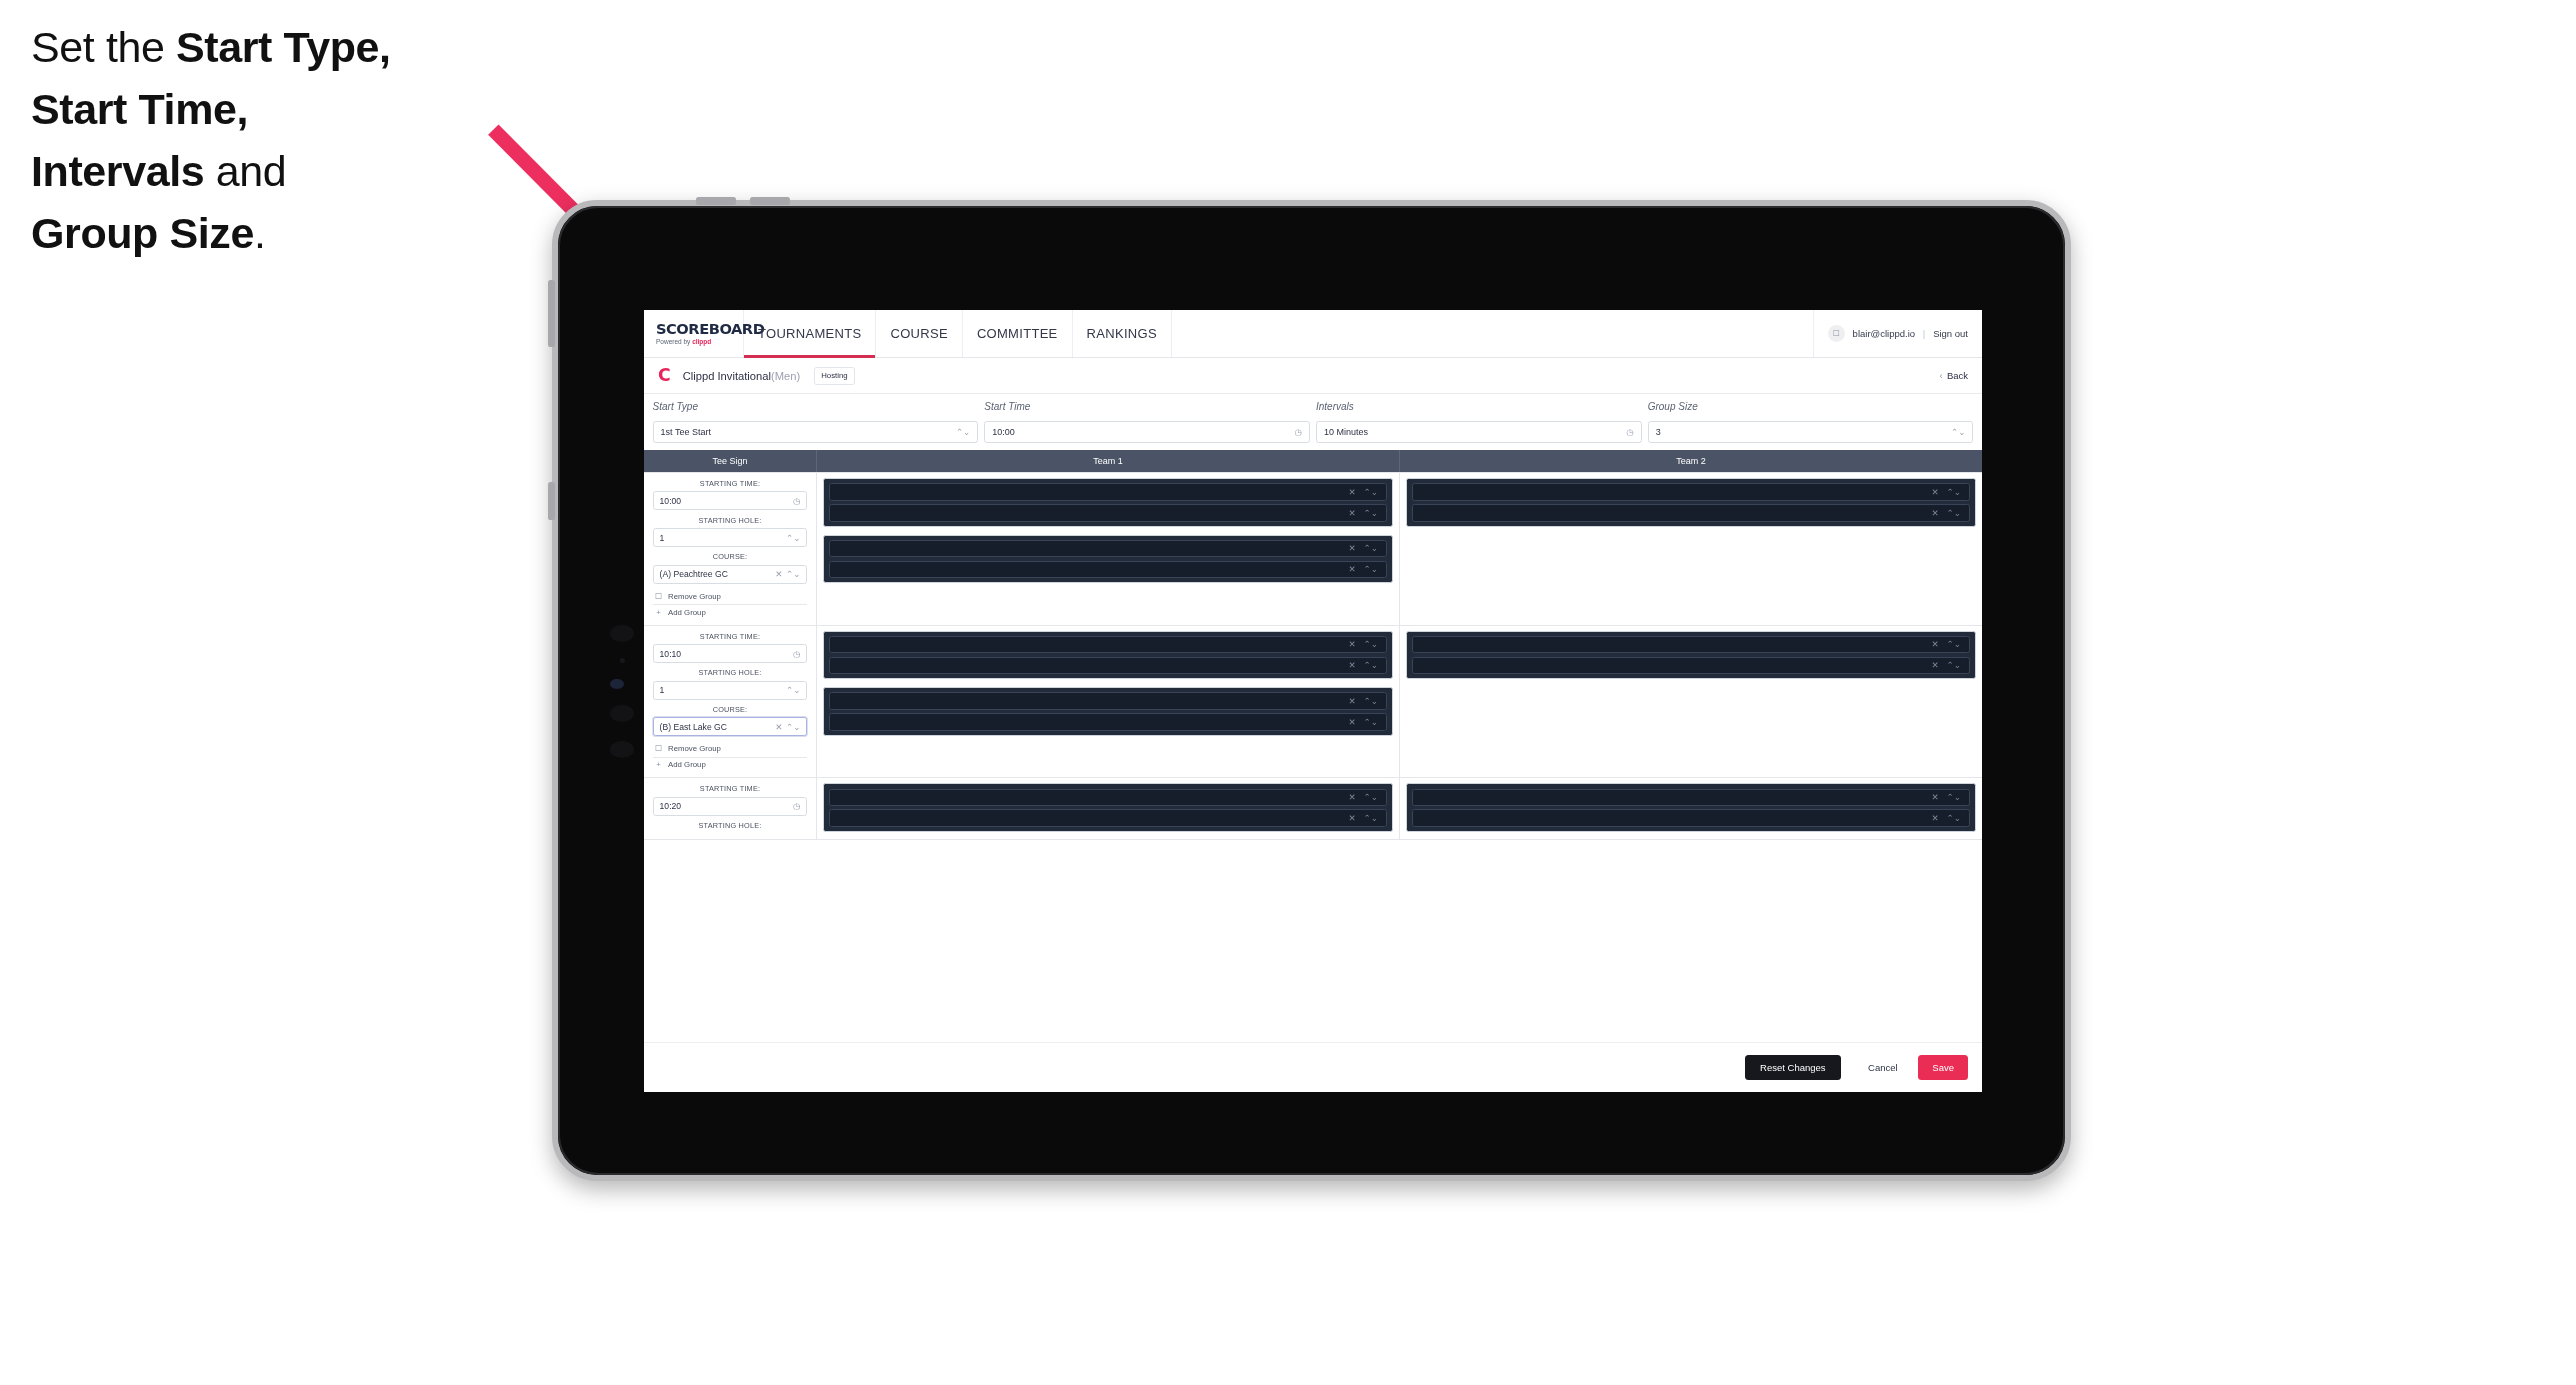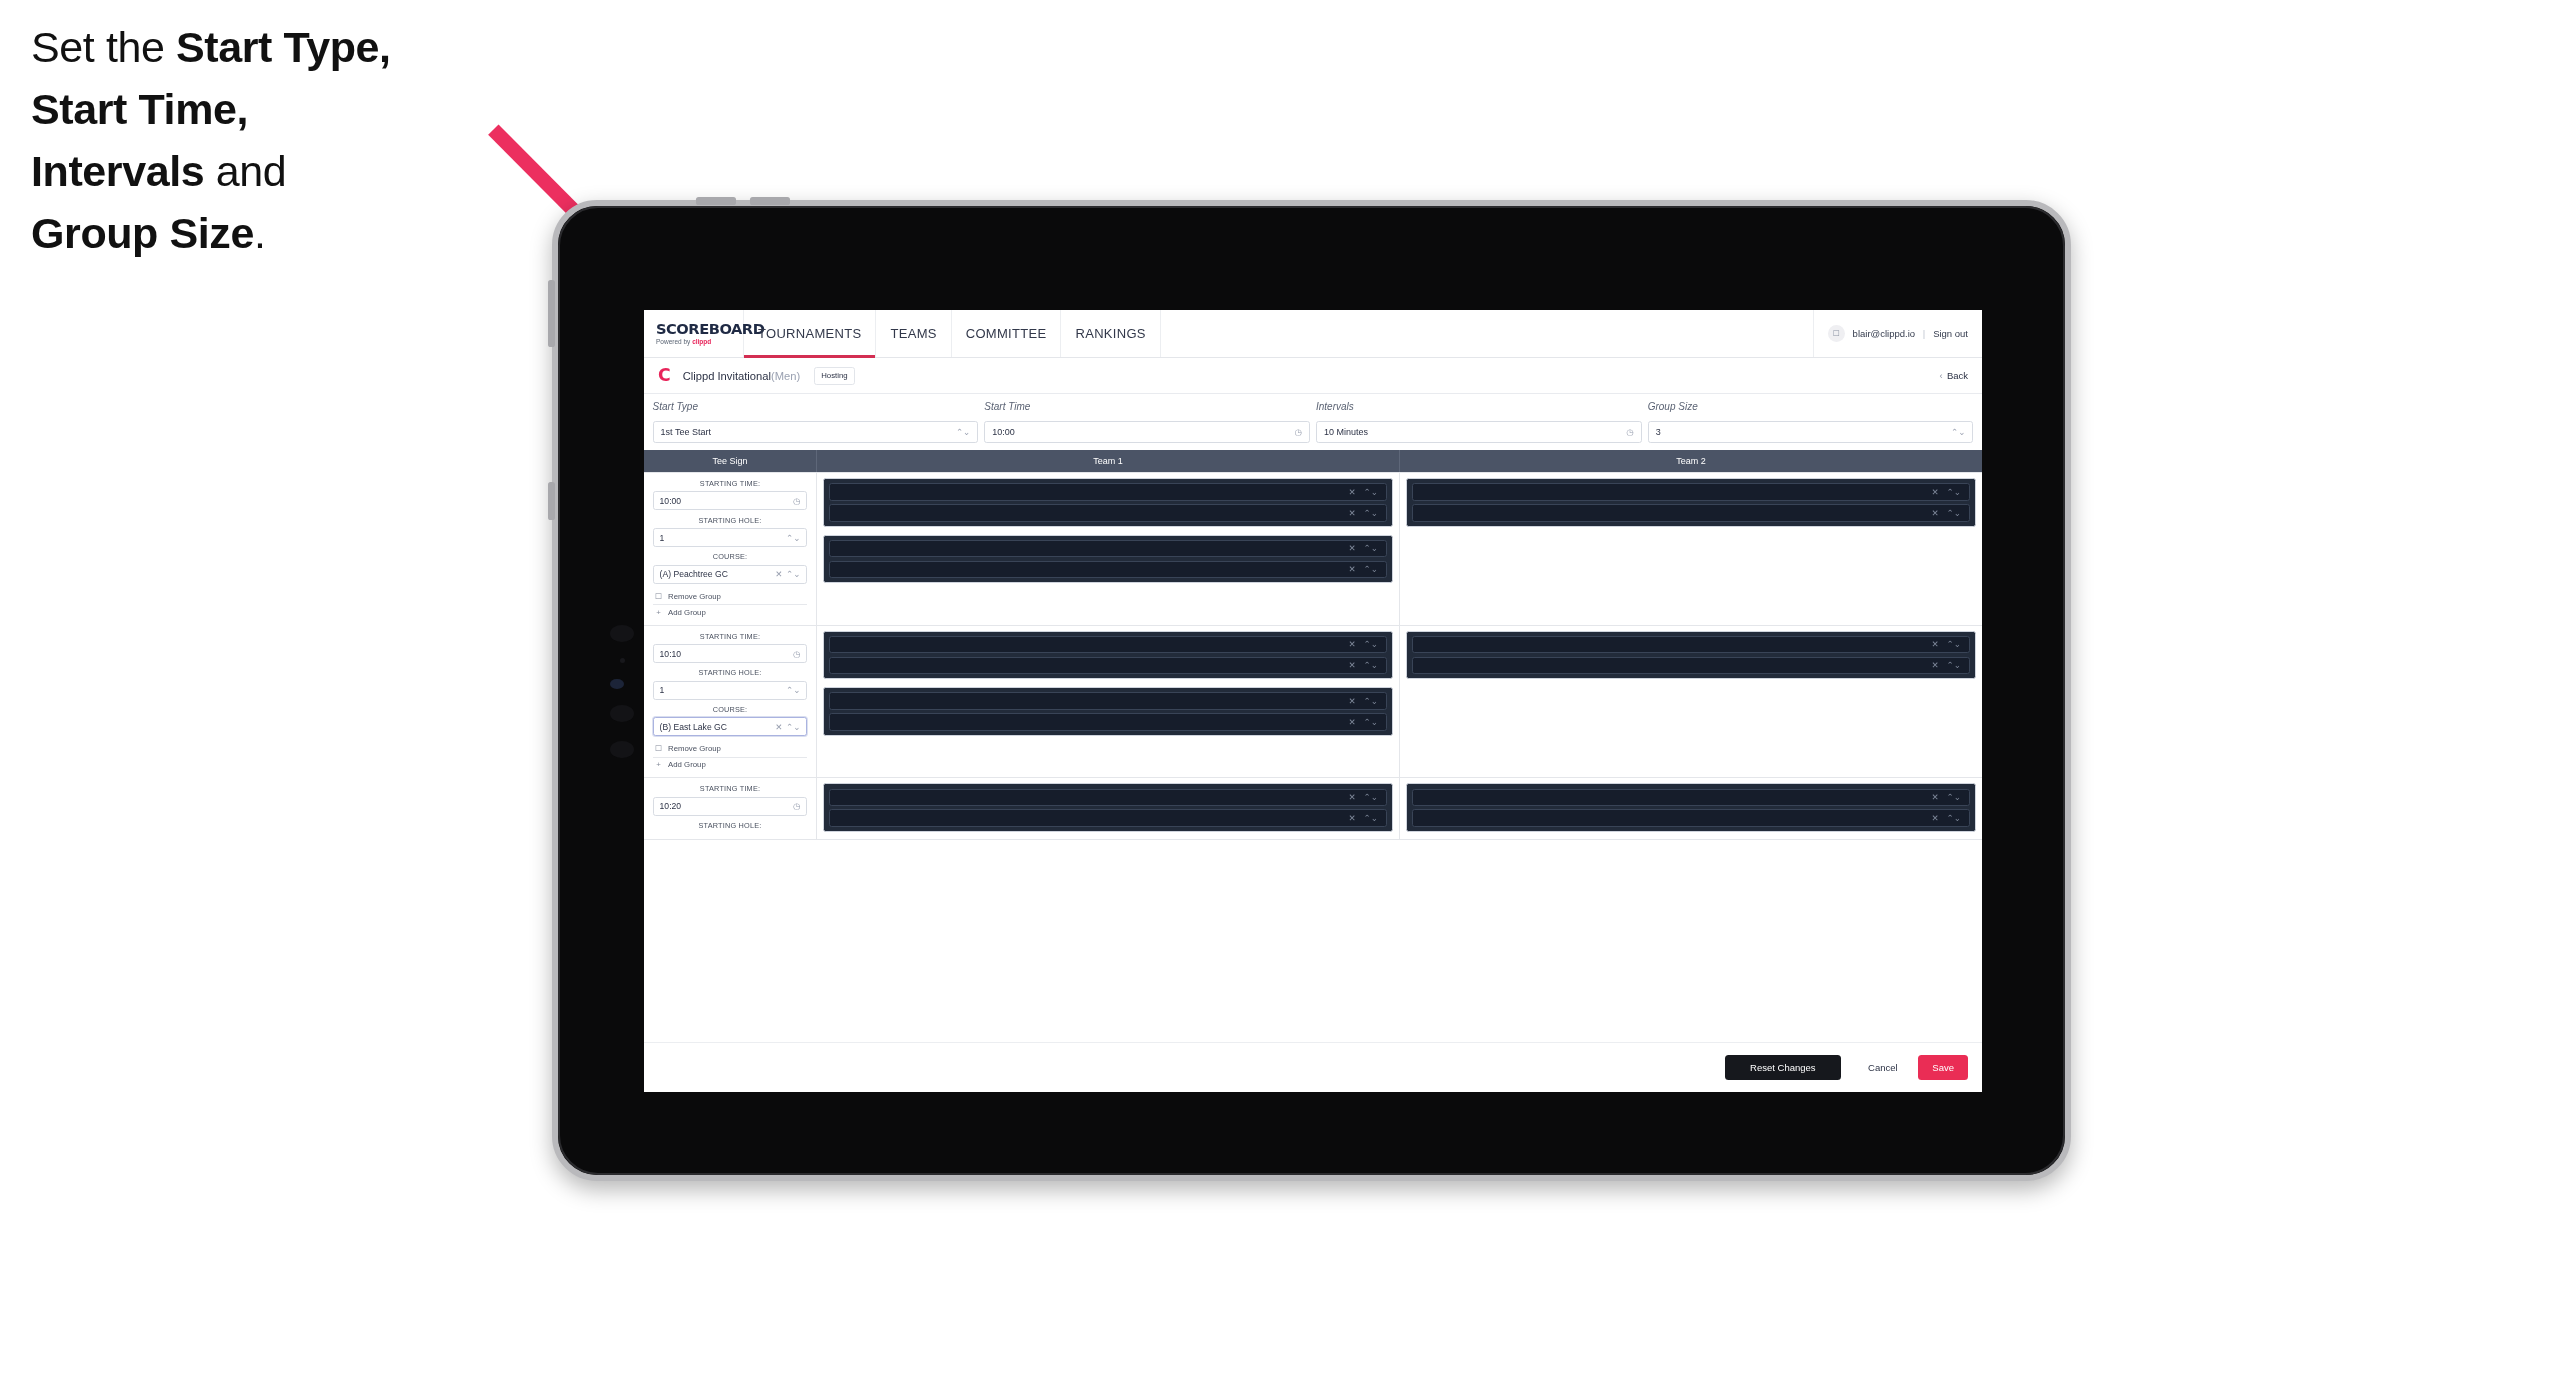--- a/index.html
+++ b/index.html
@@ -259,21 +259,21 @@
 
   
   .footer {
     height: 50px; flex: 0 0 50px;
     display: flex; align-items: center; justify-content: flex-end;
     gap: 0; padding: 0 14px;
     background: #fff;
     border-top: 0.9px solid #eceef1;
   }
   .btn { font-size: 9.5px; cursor: pointer; border-radius: 3.5px; }
-  .btn-reset { background: #16181d; color: #fff; padding: 7px 25px; }
+  .btn-reset { background: #16181d; color: #fff; padding: 7px 15px; }
   .btn-cancel { background: transparent; color: #2d3346; padding: 7px 15.5px; margin-left: 12px; }
   .btn-save { background: #ea2d55; color: #fff; padding: 7px 14px; margin-left: 5.2px; }
 </style>
 </head>
 <body>
 
 <div id="stage">
 
   <div class="caption">
     <span class="ln"><span class="lt">Set the </span><b>Start Type,</b></span>
@@ -302,21 +302,21 @@
 
       <div class="navbar">
         <div class="logo-wrap">
           <div class="logo-main">SCOREBOARD</div>
           <div class="logo-sub">
             <span>Powered by </span><span class="brand">clippd</span>
           </div>
         </div>
         <div class="nav-items">
           <div class="nav-item active">TOURNAMENTS</div>
-          <div class="nav-item">TEAMS</div>
+          <div class="nav-item">COURSE</div>
           <div class="nav-item">COMMITTEE</div>
           <div class="nav-item">RANKINGS</div>
         </div>
         <div class="nav-spacer"></div>
         <div class="nav-user">
           <span class="avatar">☐</span>
           <span>blair@clippd.io</span>
           <span class="nav-sep">|</span>
           <span class="signout">Sign out</span>
         </div>

